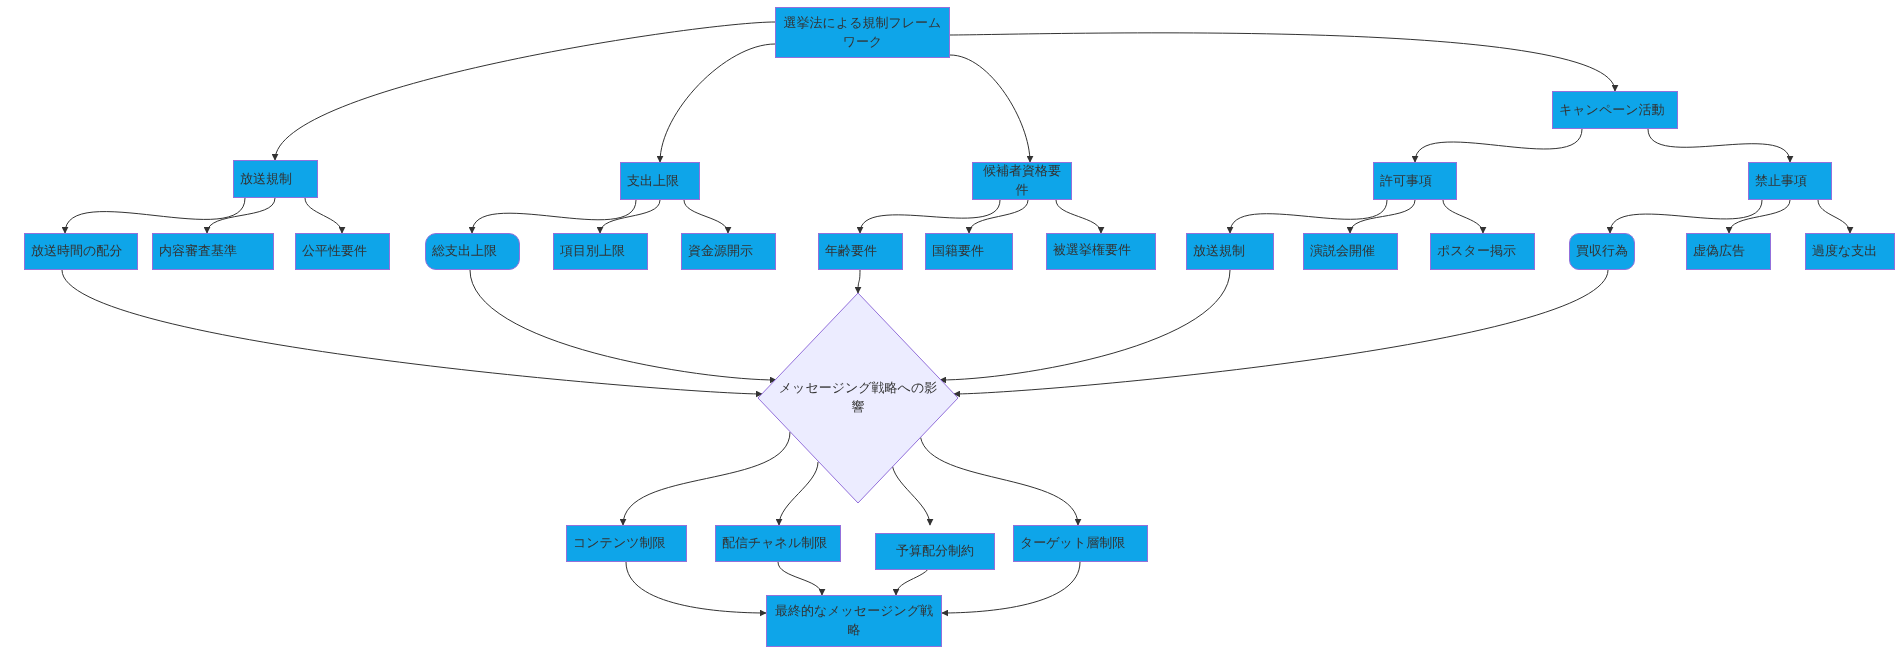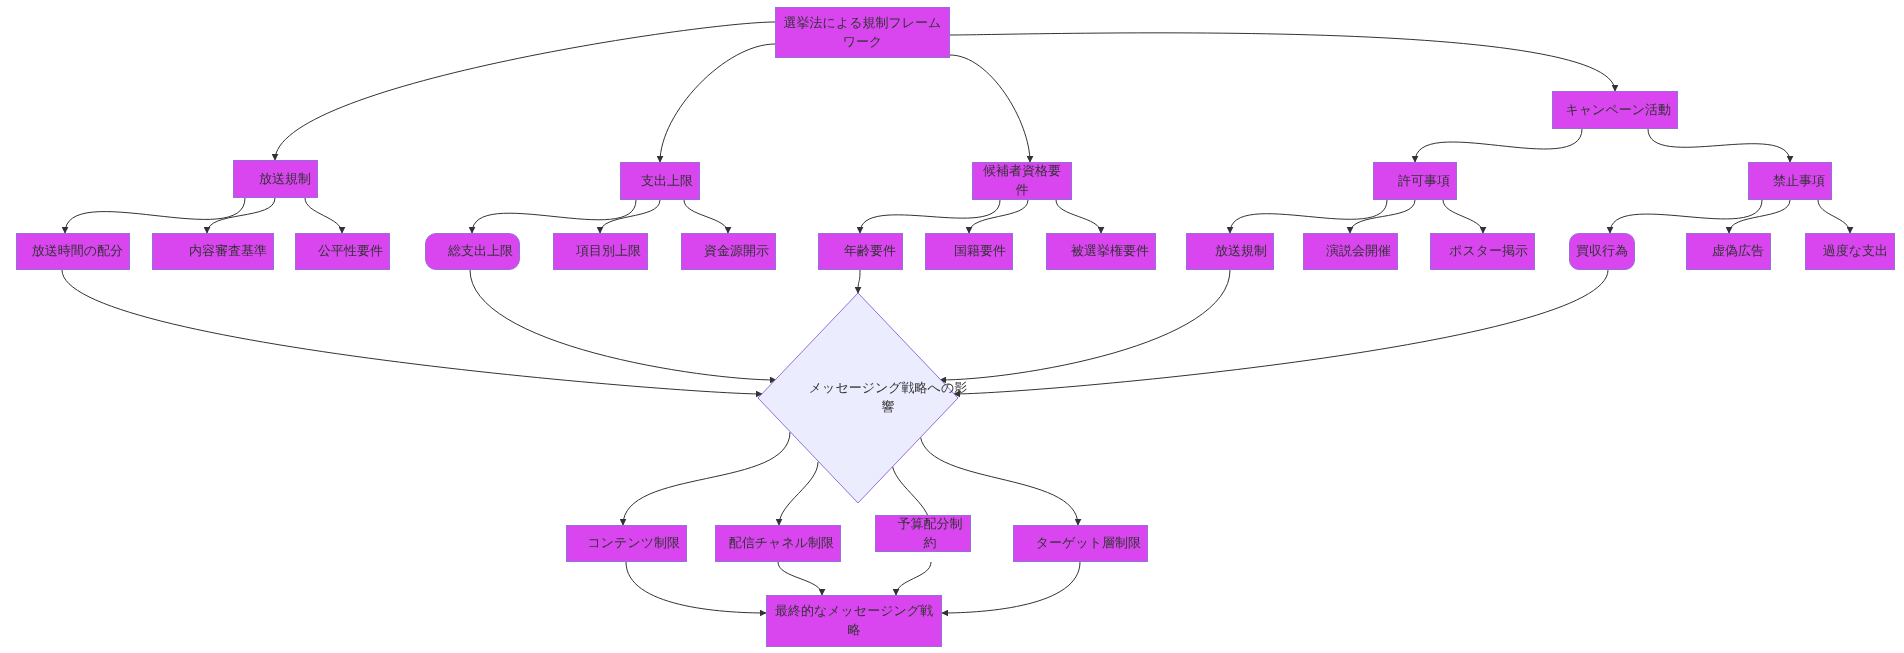--- a/index.html
+++ b/index.html
@@ -15,26 +15,26 @@
     background: #ffffff;
   }
   #edge-layer {
     position: absolute;
     left: 0; top: 0;
     width: 1904px; height: 653px;
   }
   .node {
     position: absolute;
     box-sizing: border-box;
-    background: #d946ef;
+    background: #0ea5e9;
     border: 1px solid #9370DB;
     color: #333333;
     display: flex;
     align-items: center;
-    justify-content: flex-end;
+    justify-content: flex-start;
     text-align: center;
     font-size: 13px;
     line-height: 1.45;
     padding: 2px 6px;
   }
   .diamond-label {
     position: absolute;
     box-sizing: border-box;
     color: #333333;
     display: flex;
@@ -123,21 +123,21 @@
       </div>
       <div class="node" style="left: 1552px; top: 91px; width: 126px; height: 38px;">
         <span>キャンペーン活動</span>
       </div>
       <div class="node" style="left: 1373px; top: 162px; width: 84px; height: 38px;">
         <span>許可事項</span>
       </div>
       <div class="node" style="left: 1748px; top: 162px; width: 84px; height: 38px;">
         <span>禁止事項</span>
       </div>
-      <div class="node" style="left: 16px; top: 233px; width: 114px; height: 37px;">
+      <div class="node" style="left: 24px; top: 233px; width: 114px; height: 37px;">
         <span>放送時間の配分</span>
       </div>
       <div class="node" style="left: 152px; top: 233px; width: 122px; height: 37px;">
         <span>内容審査基準</span>
       </div>
       <div class="node" style="left: 295px; top: 233px; width: 95px; height: 37px;">
         <span>公平性要件</span>
       </div>
       <div class="node" style="left: 425px; top: 233px; width: 95px; height: 37px; border-radius: 11px;">
         <span>総支出上限</span>
@@ -147,51 +147,51 @@
       </div>
       <div class="node" style="left: 681px; top: 233px; width: 95px; height: 37px;">
         <span>資金源開示</span>
       </div>
       <div class="node" style="left: 818px; top: 233px; width: 85px; height: 37px;">
         <span>年齢要件</span>
       </div>
       <div class="node" style="left: 925px; top: 233px; width: 88px; height: 37px;">
         <span>国籍要件</span>
       </div>
-      <div class="node" style="left: 1046px; top: 233px; width: 110px; height: 37px;">
+      <div class="node" style="left: 1046px; top: 233px; width: 110px; height: 37px; font-family: Liberation Mono, monospace;">
         <span>被選挙権要件</span>
       </div>
       <div class="node" style="left: 1186px; top: 233px; width: 88px; height: 37px;">
         <span>放送規制</span>
       </div>
       <div class="node" style="left: 1303px; top: 233px; width: 95px; height: 37px;">
         <span>演説会開催</span>
       </div>
       <div class="node" style="left: 1430px; top: 233px; width: 105px; height: 37px;">
         <span>ポスター掲示</span>
       </div>
       <div class="node" style="left: 1569px; top: 233px; width: 66px; height: 37px; border-radius: 10px;">
         <span>買収行為</span>
       </div>
       <div class="node" style="left: 1686px; top: 233px; width: 85px; height: 37px;">
         <span>虚偽広告</span>
       </div>
       <div class="node" style="left: 1805px; top: 233px; width: 90px; height: 37px;">
         <span>過度な支出</span>
       </div>
-      <div class="diamond-label" style="left: 773px; top: 368px; width: 170px; height: 60px; margin-left: 30px;">
+      <div class="diamond-label" style="left: 773px; top: 368px; width: 170px; height: 60px;">
         <span>メッセージング戦略への影響</span>
       </div>
       <div class="node" style="left: 566px; top: 525px; width: 121px; height: 37px;">
         <span>コンテンツ制限</span>
       </div>
       <div class="node" style="left: 715px; top: 525px; width: 126px; height: 37px;">
         <span>配信チャネル制限</span>
       </div>
-      <div class="node" style="left: 875px; top: 515px; width: 96px; height: 37px; padding-left: 20px;">
+      <div class="node" style="left: 875px; top: 533px; width: 120px; height: 37px; padding-left: 20px;">
         <span>予算配分制約</span>
       </div>
       <div class="node" style="left: 1013px; top: 525px; width: 135px; height: 37px;">
         <span>ターゲット層制限</span>
       </div>
       <div class="node" style="left: 766px; top: 595px; width: 176px; height: 52px;">
         <span>最終的なメッセージング戦略</span>
       </div>
     </div>
 </div>

